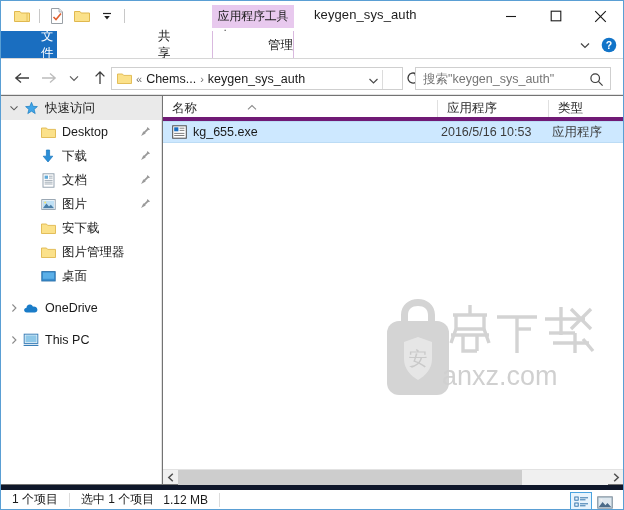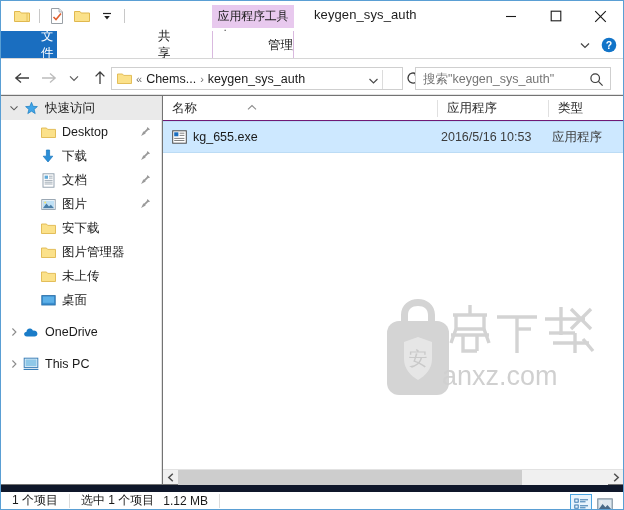--- a/index.html
+++ b/index.html
@@ -183,40 +183,40 @@
   
   #listpane {
     position: absolute; left: 162px; top: 0;
     width: 460px; height: 388px;
     background: #ffffff;
     overflow: hidden;
   }
   #colheader {
     position: relative;
     height: 25px;
-    border-bottom: 1px solid #701a75;
+    border-bottom: 4px solid #701a75;
     background: #ffffff;
   }
   .colh {
     position: absolute; top: 0; height: 25px;
     display: flex; align-items: center;
     font-size: 12.5px; color: #2a2a2a;
     padding-left: 9px;
   }
   .colh-div {
     position: absolute; top: 4px;
     width: 1px; height: 17px; background: #e0e0e0;
   }
   #sort-caret {
     position: absolute; left: 83px; top: 1px;
     width: 12px; height: 7px;
   }
   #filerow {
     position: relative;
-    height: 32px;
+    height: 22px;
     background: #cde8ff;
     display: flex; align-items: center;
     border-top: 1px solid #bcdcf5;
     border-bottom: 1px solid #bcdcf5;
   }
   #file-ico { margin-left: 9px; margin-right: 6px; display: flex; }
   #file-name { font-size: 12.5px; color: #1a1a1a; }
   #file-date {
     position: absolute; left: 278px;
     font-size: 12.5px; color: #3c3c3c; text-align: right;
@@ -251,21 +251,21 @@
     position: absolute; left: 0; top: 0;
     width: 344px; height: 15px;
     background: #cdcdcd;
   }
 
   
   #statusbar {
     position: absolute; left: 0; top: 484px;
     width: 622px; height: 24px;
     background: #ffffff;
-    border-top: 7px solid #0f172a;
+    border-top: 5px solid #0f172a;
     display: flex; align-items: center;
   }
   #st-count {
     font-size: 12px; color: #1a1a1a;
     margin-left: 11px;
   }
   .st-sep { width: 1px; height: 14px; background: #dcdcdc; margin: 0 11px; }
   #st-sel { font-size: 12px; color: #1a1a1a; }
   #st-size { font-size: 12px; color: #1a1a1a; margin-left: 9px; text-align: right; }
   #viewbtns {
@@ -529,29 +529,20 @@
       <div class="nav-row indent-1">
         <span class="nav-exp"></span>
         <span class="nav-ico">
           <svg width="15" height="13" viewBox="0 0 15 13">
               <path d="M0.5 2 L5.5 2 L6.6 3.4 L14.5 3.4 L14.5 11.5 L0.5 11.5 Z" fill="#fbe18a" stroke="#e0b84e" stroke-width="0.9"></path>
             </svg>
         </span>
         <span class="nav-label">图片管理器</span>
       </div>
 
-      <div class="nav-row indent-1">
-        <span class="nav-exp"></span>
-        <span class="nav-ico">
-          <svg width="15" height="13" viewBox="0 0 15 13">
-              <path d="M0.5 2 L5.5 2 L6.6 3.4 L14.5 3.4 L14.5 11.5 L0.5 11.5 Z" fill="#fbe18a" stroke="#e0b84e" stroke-width="0.9"></path>
-            </svg>
-        </span>
-        <span class="nav-label">未上传</span>
-      </div>
 
       <div class="nav-row indent-1">
         <span class="nav-exp"></span>
         <span class="nav-ico">
           <svg width="15" height="13" viewBox="0 0 15 13">
             <rect x="0.8" y="1.6" width="13.4" height="9.4" fill="#3a8fd0" stroke="#2a6fa8" stroke-width="0.9"></rect>
             <rect x="1.9" y="2.6" width="11.2" height="6.2" fill="#5cb0e8"></rect>
           </svg>
         </span>
         <span class="nav-label">桌面</span>

